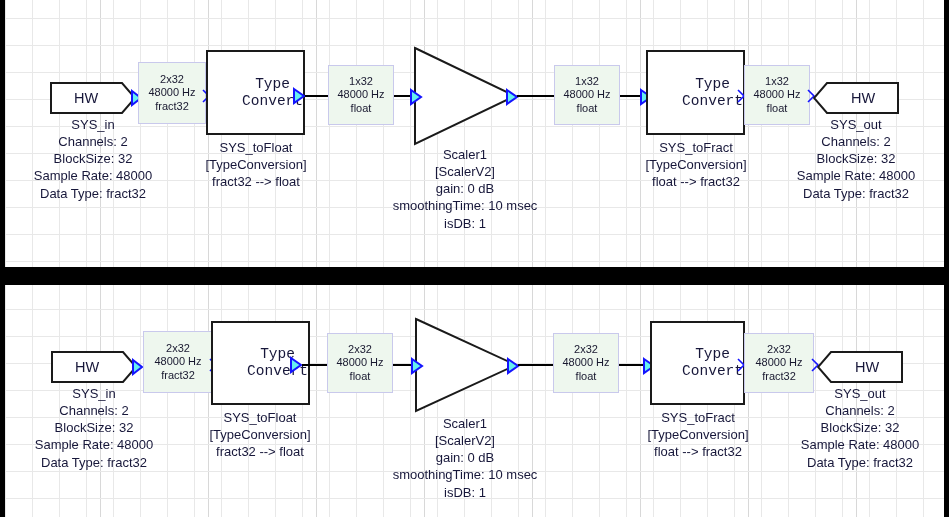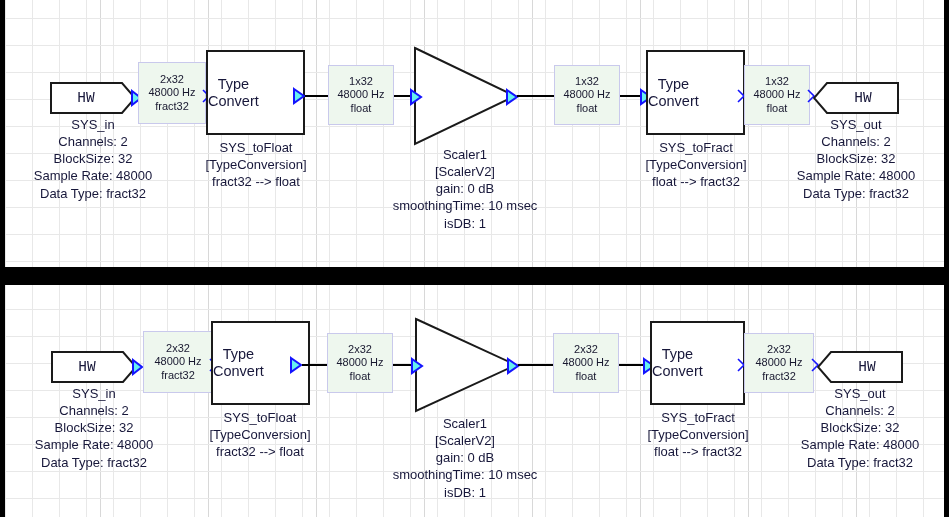--- a/index.html
+++ b/index.html
@@ -21,28 +21,28 @@
   }
   #panel-top{left:5px;top:0px;width:939px;height:267px;background-position:0 -9px,0 -9px,-13px -9px,-13px -9px;}
   #panel-bottom{left:5px;top:285px;width:939px;height:232px;background-position:0 -3px,0 -3px,-13px -3px,-13px -3px;}
 
   
   .rect-block{
     position:absolute;
     border:2px solid #1a1a1a;
     background:#ffffff;
     box-sizing:border-box;
-    display:flex;align-items:center;justify-content:flex-start;
+    display:flex;align-items:center;justify-content:flex-end;font-family:Liberation Mono, monospace;
   }
   .rect-block .txt{
     font-size:14.5px;color:#17173a;line-height:1.15;text-align:center;
   }
 
   
-  .hw-block{position:absolute;font-family:Liberation Mono, monospace;}
+  .hw-block{position:absolute;}
   .hw-block svg{display:block;}
   .hw-block .hw-label{
     position:absolute;left:0;top:0;width:100%;height:100%;
     display:flex;align-items:center;justify-content:center;
     font-size:14.5px;color:#17173a;
     pointer-events:none;
   }
   .hw-in .hw-label{padding-right:14px;box-sizing:border-box;}
   .hw-out .hw-label{padding-left:14px;box-sizing:border-box;}
 

